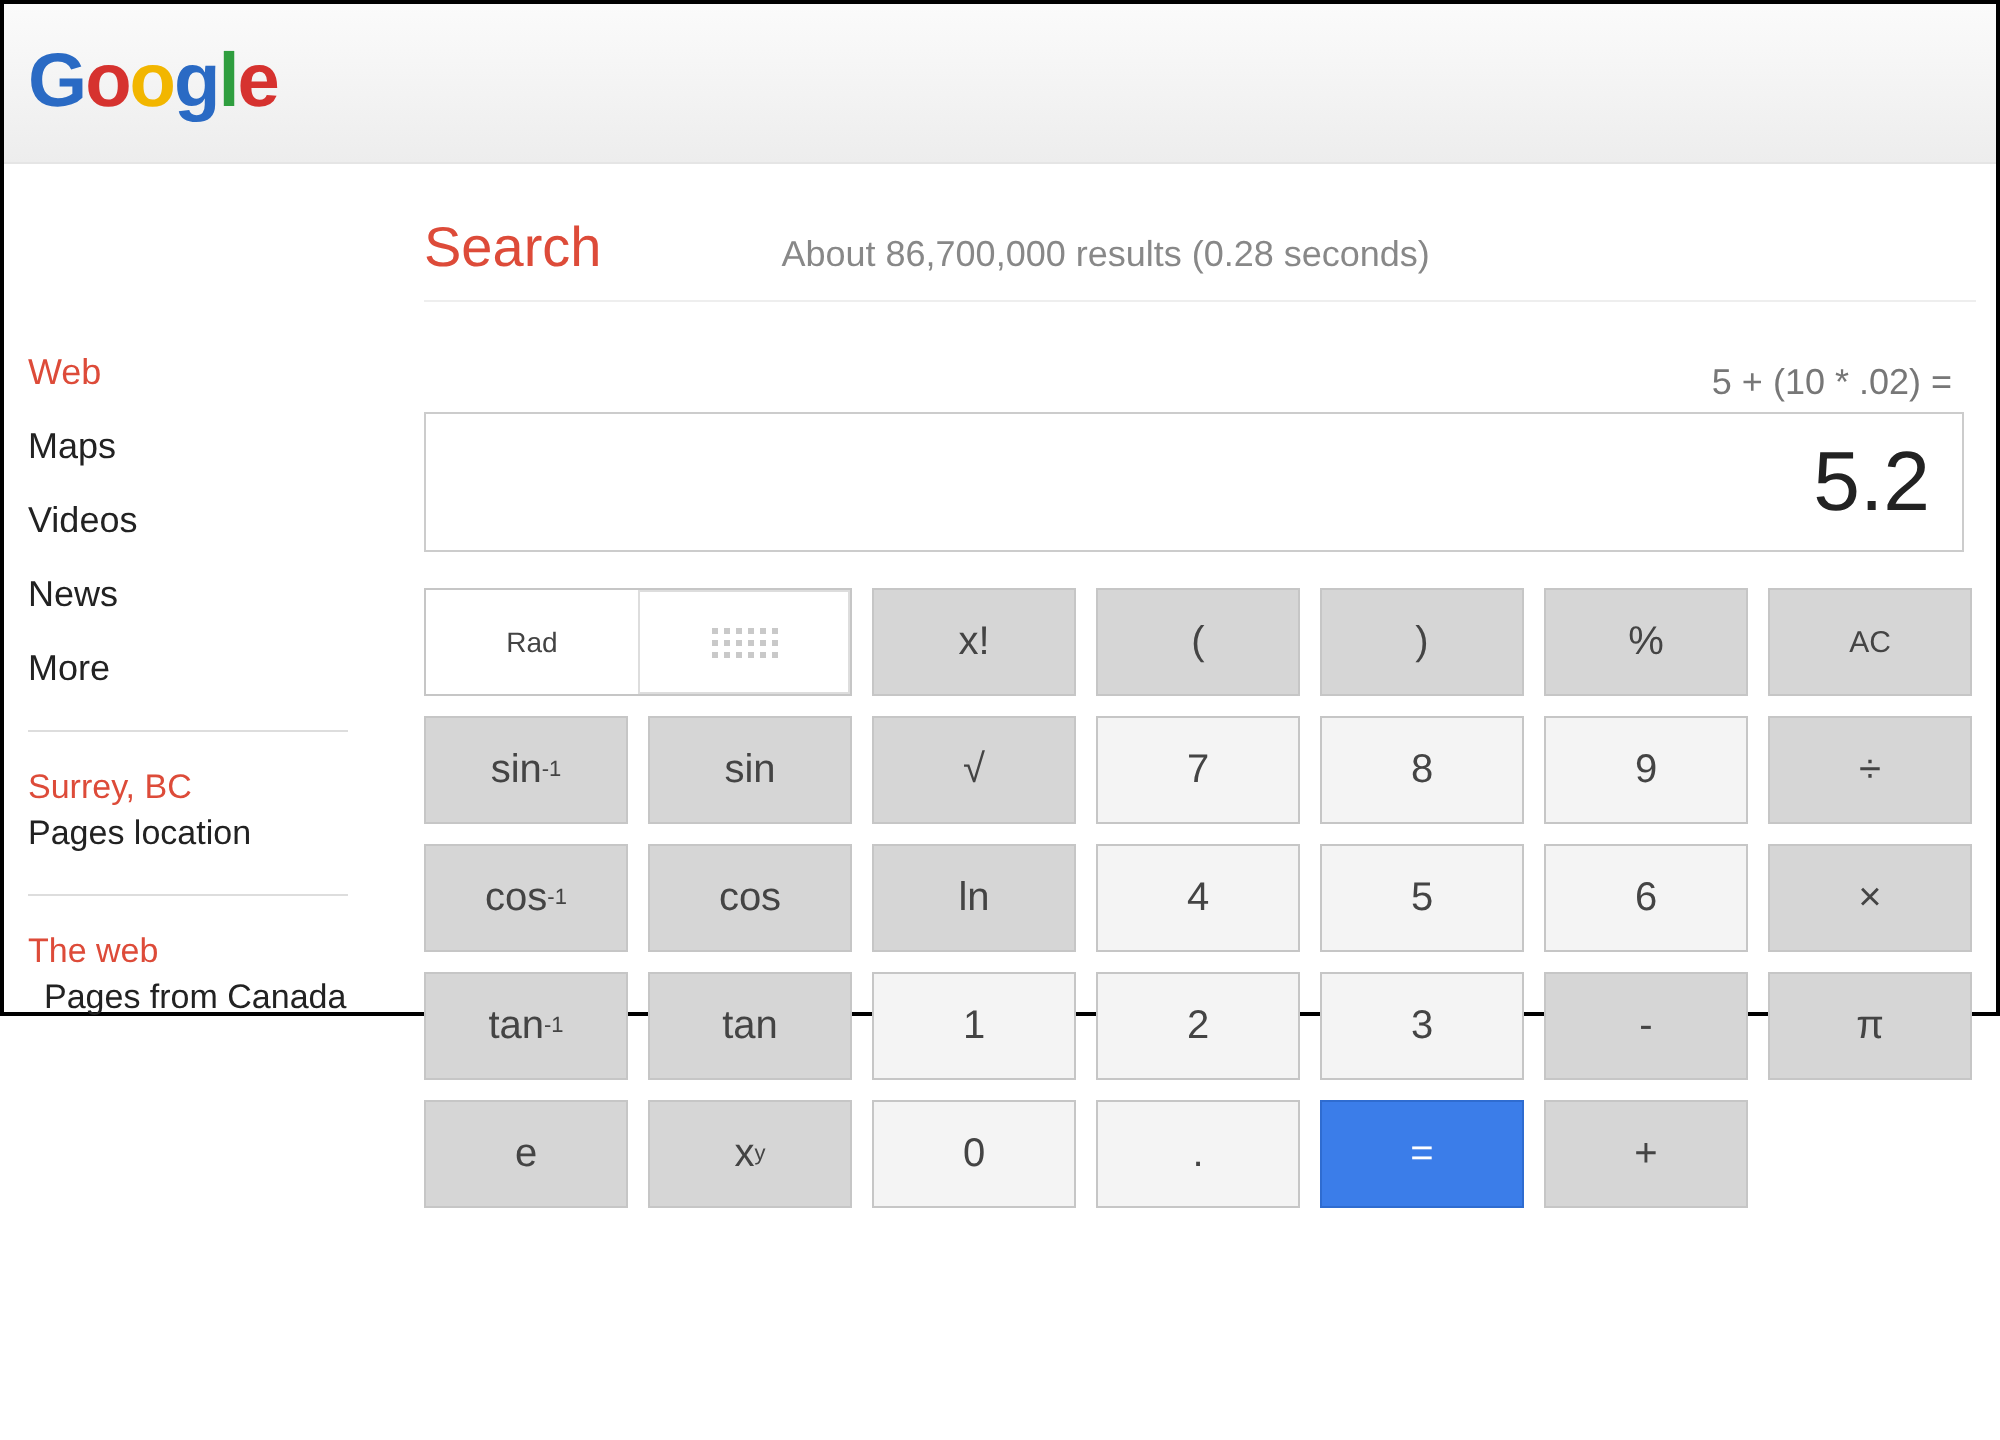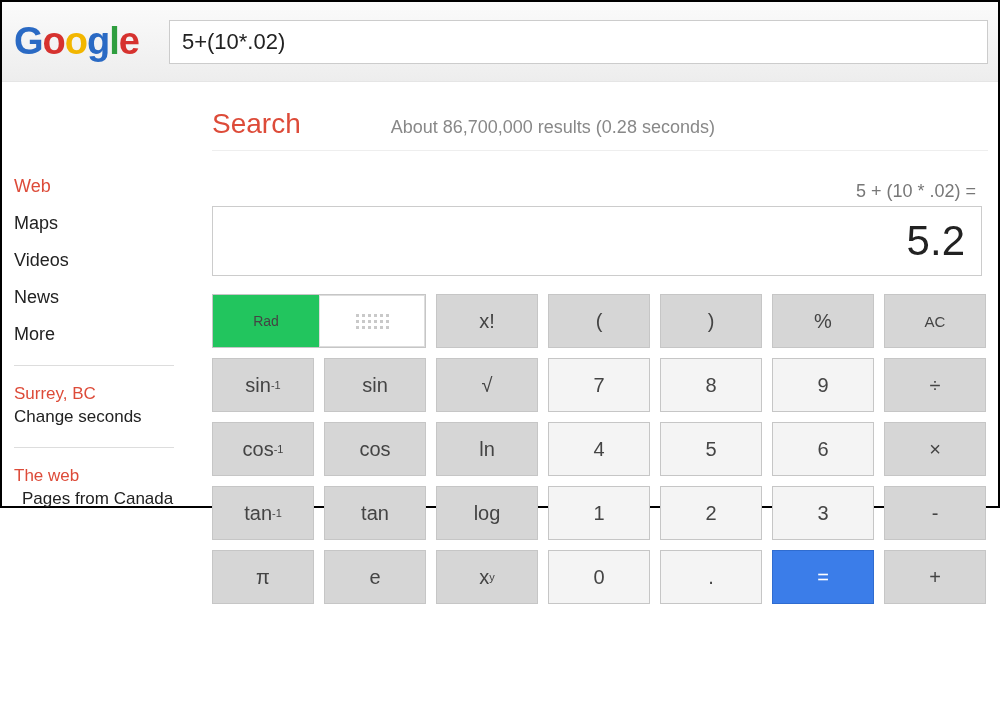--- a/index.html
+++ b/index.html
@@ -35,52 +35,51 @@
   .grid { display:grid; grid-template-columns: repeat(7, 102px); grid-auto-rows: 54px; gap:10px; }
   .btn {
     background:#d6d6d6; border:1px solid #c6c6c6; display:flex; align-items:center; justify-content:center;
     font-size:20px; color:#444; cursor:pointer; user-select:none;
   }
   .btn.light { background:#f4f4f4; }
   .btn.equals { background:#3b7de9; color:#fff; border-color:#2f6cd0; }
   .btn.small { font-size:15px; }
   .rad-wrap { display:flex; }
   .rad-wrap .half { width:50%; height:100%; display:flex; align-items:center; justify-content:center; }
-  .rad-wrap .half.left-h { background:#22c55e; font-size:14px; }
+  .rad-wrap .half.left-h { background:#ffffff; font-size:14px; }
   .rad-wrap .half.right-h { background:#fff; border:1px solid #ddd; }
   .dots { display:grid; grid-template-columns: repeat(6,3px); grid-auto-rows:3px; gap:3px; }
   .dots span { background:#c9c9c9; width:3px; height:3px; }
   sup { font-size:11px; }
   .stats-row { display:flex; align-items:baseline; border-bottom:1px solid #eee; padding-bottom:10px; margin-bottom:30px;}
   .stats-row .search-title { margin-right: 90px; }
 </style>
 </head>
 <body>
 <div class="frame">
 
 <div class="topbar">
   <div class="logo">
     <span class="b">G</span><span class="r">o</span><span class="y">o</span><span class="b">g</span><span class="g">l</span><span class="r">e</span>
   </div>
-  <input class="searchbox" value="5+(10*.02)" style="">
 </div>
 
 <div class="content">
   <div class="left">
     <div style="height:10px"></div>
     <div class="nav">
       <a class="active">Web</a>
       <a>Maps</a>
       <a>Videos</a>
       <a>News</a>
       <a>More</a>
     </div>
     <div class="sep"></div>
     <div class="loc">Surrey, BC</div>
-    <div class="loc-sub">Change seconds</div>
+    <div class="loc-sub">Pages location</div>
     <div class="sep"></div>
     <div class="loc">The web</div>
     <div class="loc-sub" style="margin-left:8px">Pages from Canada</div>
   </div>
 
   <div class="right">
     <div class="stats-row">
       <div class="search-title">Search</div>
       <div class="stats" style="margin-bottom:0">About 86,700,000 results (0.28 seconds)</div>
     </div>
@@ -144,21 +143,20 @@
         <div class="btn light">4</div>
         <div class="btn light">5</div>
         <div class="btn light">6</div>
         <div class="btn">×</div>
 
         <div class="btn">
               <span>tan</span>
               <sup>-1</sup>
             </div>
         <div class="btn">tan</div>
-        <div class="btn">log</div>
         <div class="btn light">1</div>
         <div class="btn light">2</div>
         <div class="btn light">3</div>
         <div class="btn">-</div>
 
         <div class="btn">π</div>
         <div class="btn">e</div>
         <div class="btn">
               <span>x</span>
               <sup>y</sup>

